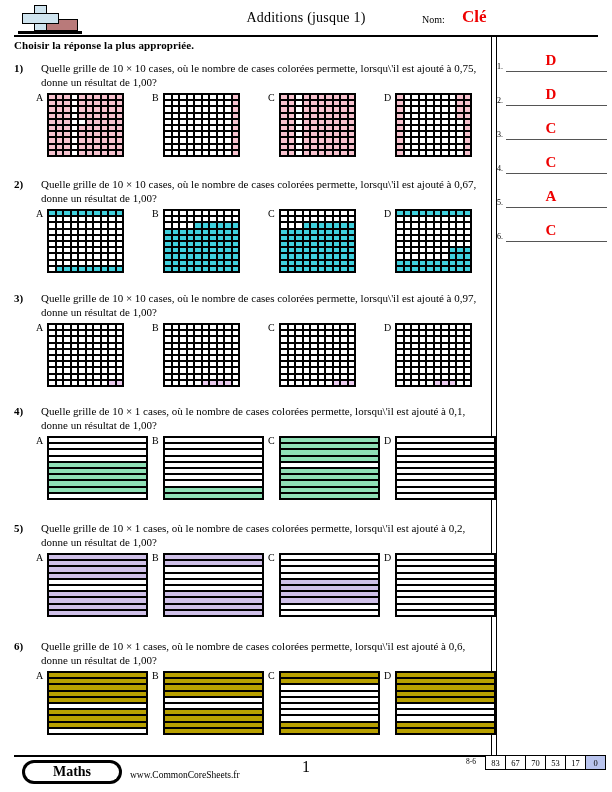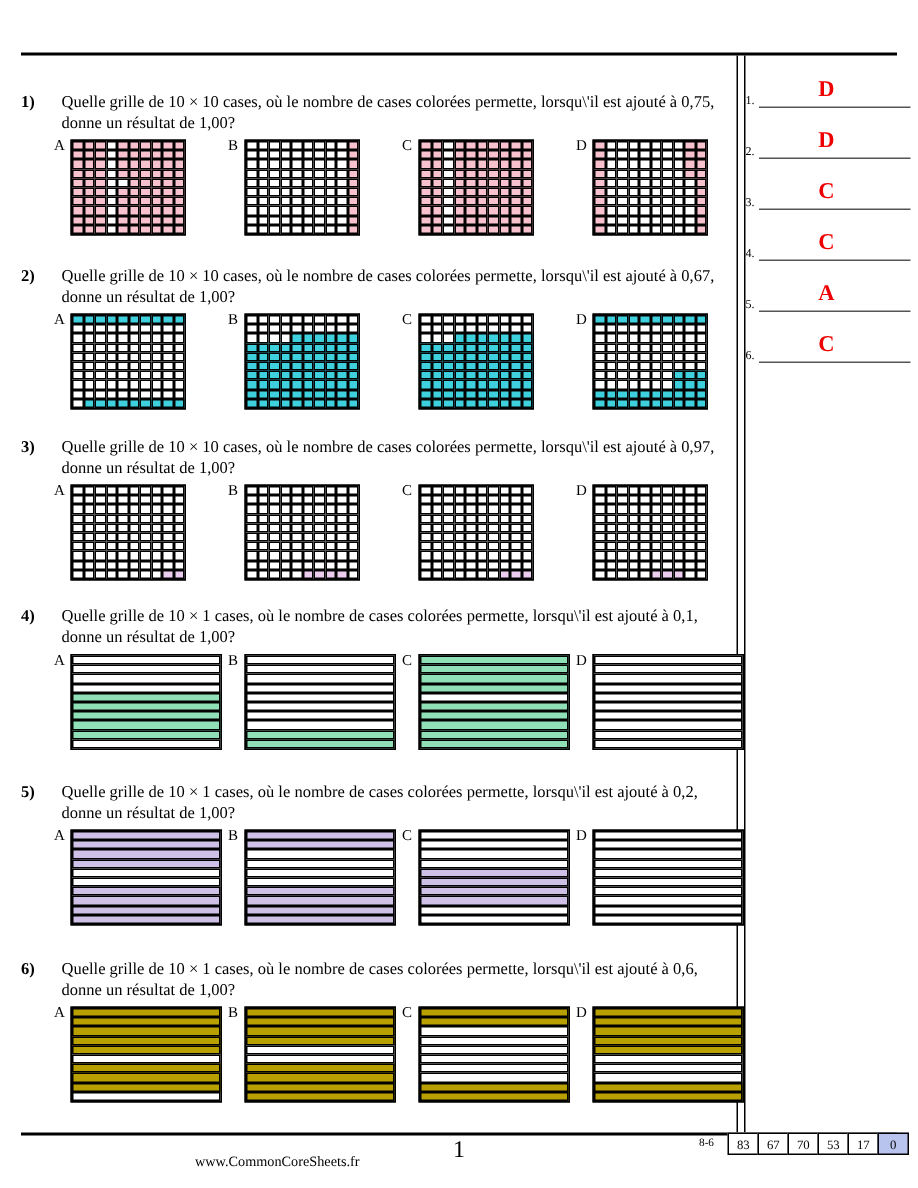--- a/index.html
+++ b/index.html
@@ -71,22 +71,35 @@
   .scores{position:absolute;left:486px;top:755px;display:flex;}
   .scores .sc{width:19px;height:13px;border:1px solid #000;margin-left:-1px;font-size:8.5px;
               display:flex;align-items:center;justify-content:center;background:#fff;}
   .scores .sc.last{background:#b9c4ee;}
 </style>
 </head>
 <body>
 
 <div class="page">
 
+  <div class="header">
+    <div class="logo">
+      <div class="rect"></div>
+      <div class="cross-v"></div>
+      <div class="cross-h"></div>
+      <div class="cross-join"></div>
+      <div class="bar"></div>
+    </div>
+    <div class="doc-title">Additions (jusque 1)</div>
+    <div class="nom-label">Nom:</div>
+    <div class="nom-value">Clé</div>
+  </div>
 
   <div class="rule-top"></div>
+  <div class="instruction">Choisir la réponse la plus appropriée.</div>
   <div class="divider"></div>
 
   <div class="answers">
     <div id="answer-rows">
         <div class="ans-row">
           <span class="ans-num">1.</span>
           <span class="ans-val">D</span>
           <span class="ans-line"></span>
         </div>
         <div class="ans-row">
@@ -1638,20 +1651,23 @@
                 <div class="row" style="background: rgb(184, 160, 0);"></div>
                 <div class="row" style="background: rgb(184, 160, 0);"></div>
               </div>
             </div>
           </div>
         </div>
       </div>
     </div>
 
   <div class="foot-rule"></div>
+  <div class="maths-badge">
+    <div class="inner">Maths</div>
+  </div>
   <div class="site">www.CommonCoreSheets.fr</div>
   <div class="pageno">1</div>
   <div class="score-label">8-6</div>
   <div class="scores" id="scores-host">
       <div class="sc">83</div>
       <div class="sc">67</div>
       <div class="sc">70</div>
       <div class="sc">53</div>
       <div class="sc">17</div>
       <div class="sc last">0</div>

